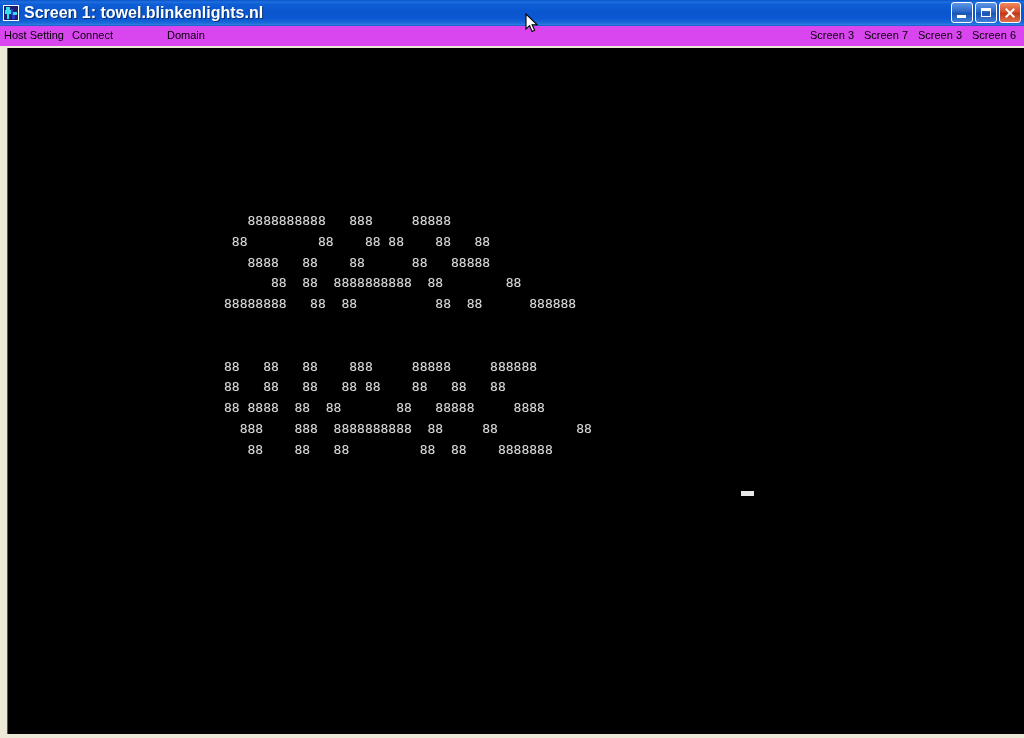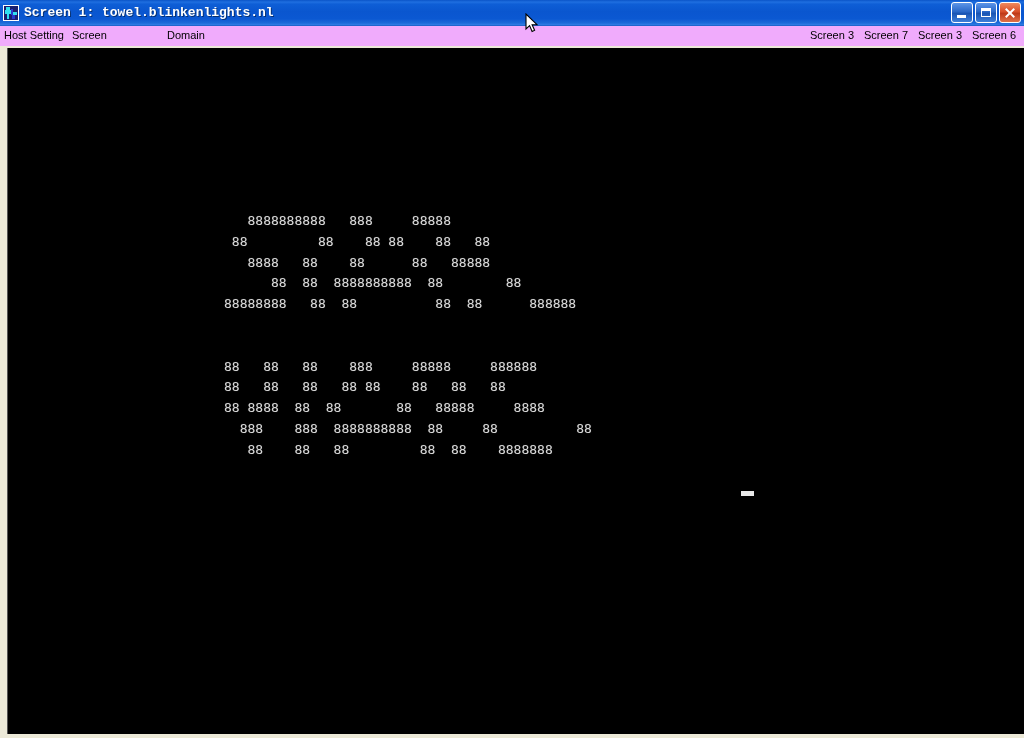--- a/index.html
+++ b/index.html
@@ -44,22 +44,22 @@
     overflow: hidden;
   }
   #app-icon {
     width: 16px; height: 16px;
     margin-left: 3px; margin-right: 5px;
     flex: 0 0 auto;
     position: relative;
   }
   .title-text {
     color: #ffffff;
-    font-family: Liberation Mono, monospace;
-    font-size: 13px;
+    font-family: Liberation Sans, sans-serif;
+    font-size: 16px;
     font-weight: bold;
     letter-spacing: 0px;
     text-shadow: 1px 1px 0 rgba(0,0,0,0.45);
     white-space: pre;
     line-height: 26px;
   }
   #title-secondary { margin-left: 28px; }
 
   #window-buttons {
     position: absolute;
@@ -108,21 +108,21 @@
     transform: rotate(45deg);
   }
   .close-glyph::before { left: 0; top: 0; transform: rotate(-90deg); }
 
   
   #menubar {
     position: absolute;
     left: 0; top: 26px;
     width: 1024px;
     height: 32px;
-    background: #f0abfc;
+    background: #d946ef;
     border-bottom: 1px solid #aca899;
     box-sizing: border-box;
   }
   .menu-item {
     position: absolute;
     top: 1px;
     font-family: "Liberation Sans", sans-serif;
     font-size: 11px;
     color: #000000;
     line-height: 17px;
@@ -215,21 +215,21 @@
       </div>
       <div class="win-btn close">
         <span class="close-glyph"></span>
       </div>
     </div>
   </div>
 
   <div id="menubar">
 
     <div class="menu-item menu-left" style="left:0px;">Host Setting</div>
-    <div class="menu-item menu-left" style="left:68px;">Screen</div>
+    <div class="menu-item menu-left" style="left:68px;">Connect</div>
     <div class="menu-item menu-left" style="left:119px;margin-left:44px;">Domain</div>
 
     <div class="menu-item menu-right" style="left:806px;">Screen 3</div>
     <div class="menu-item menu-right" style="left:860px;">Screen 7</div>
     <div class="menu-item menu-right" style="left:914px;">Screen 3</div>
     <div class="menu-item menu-right" style="left:968px;">Screen 6</div>
   </div>
 
   <div id="terminal-frame">
     <div id="terminal-screen">

